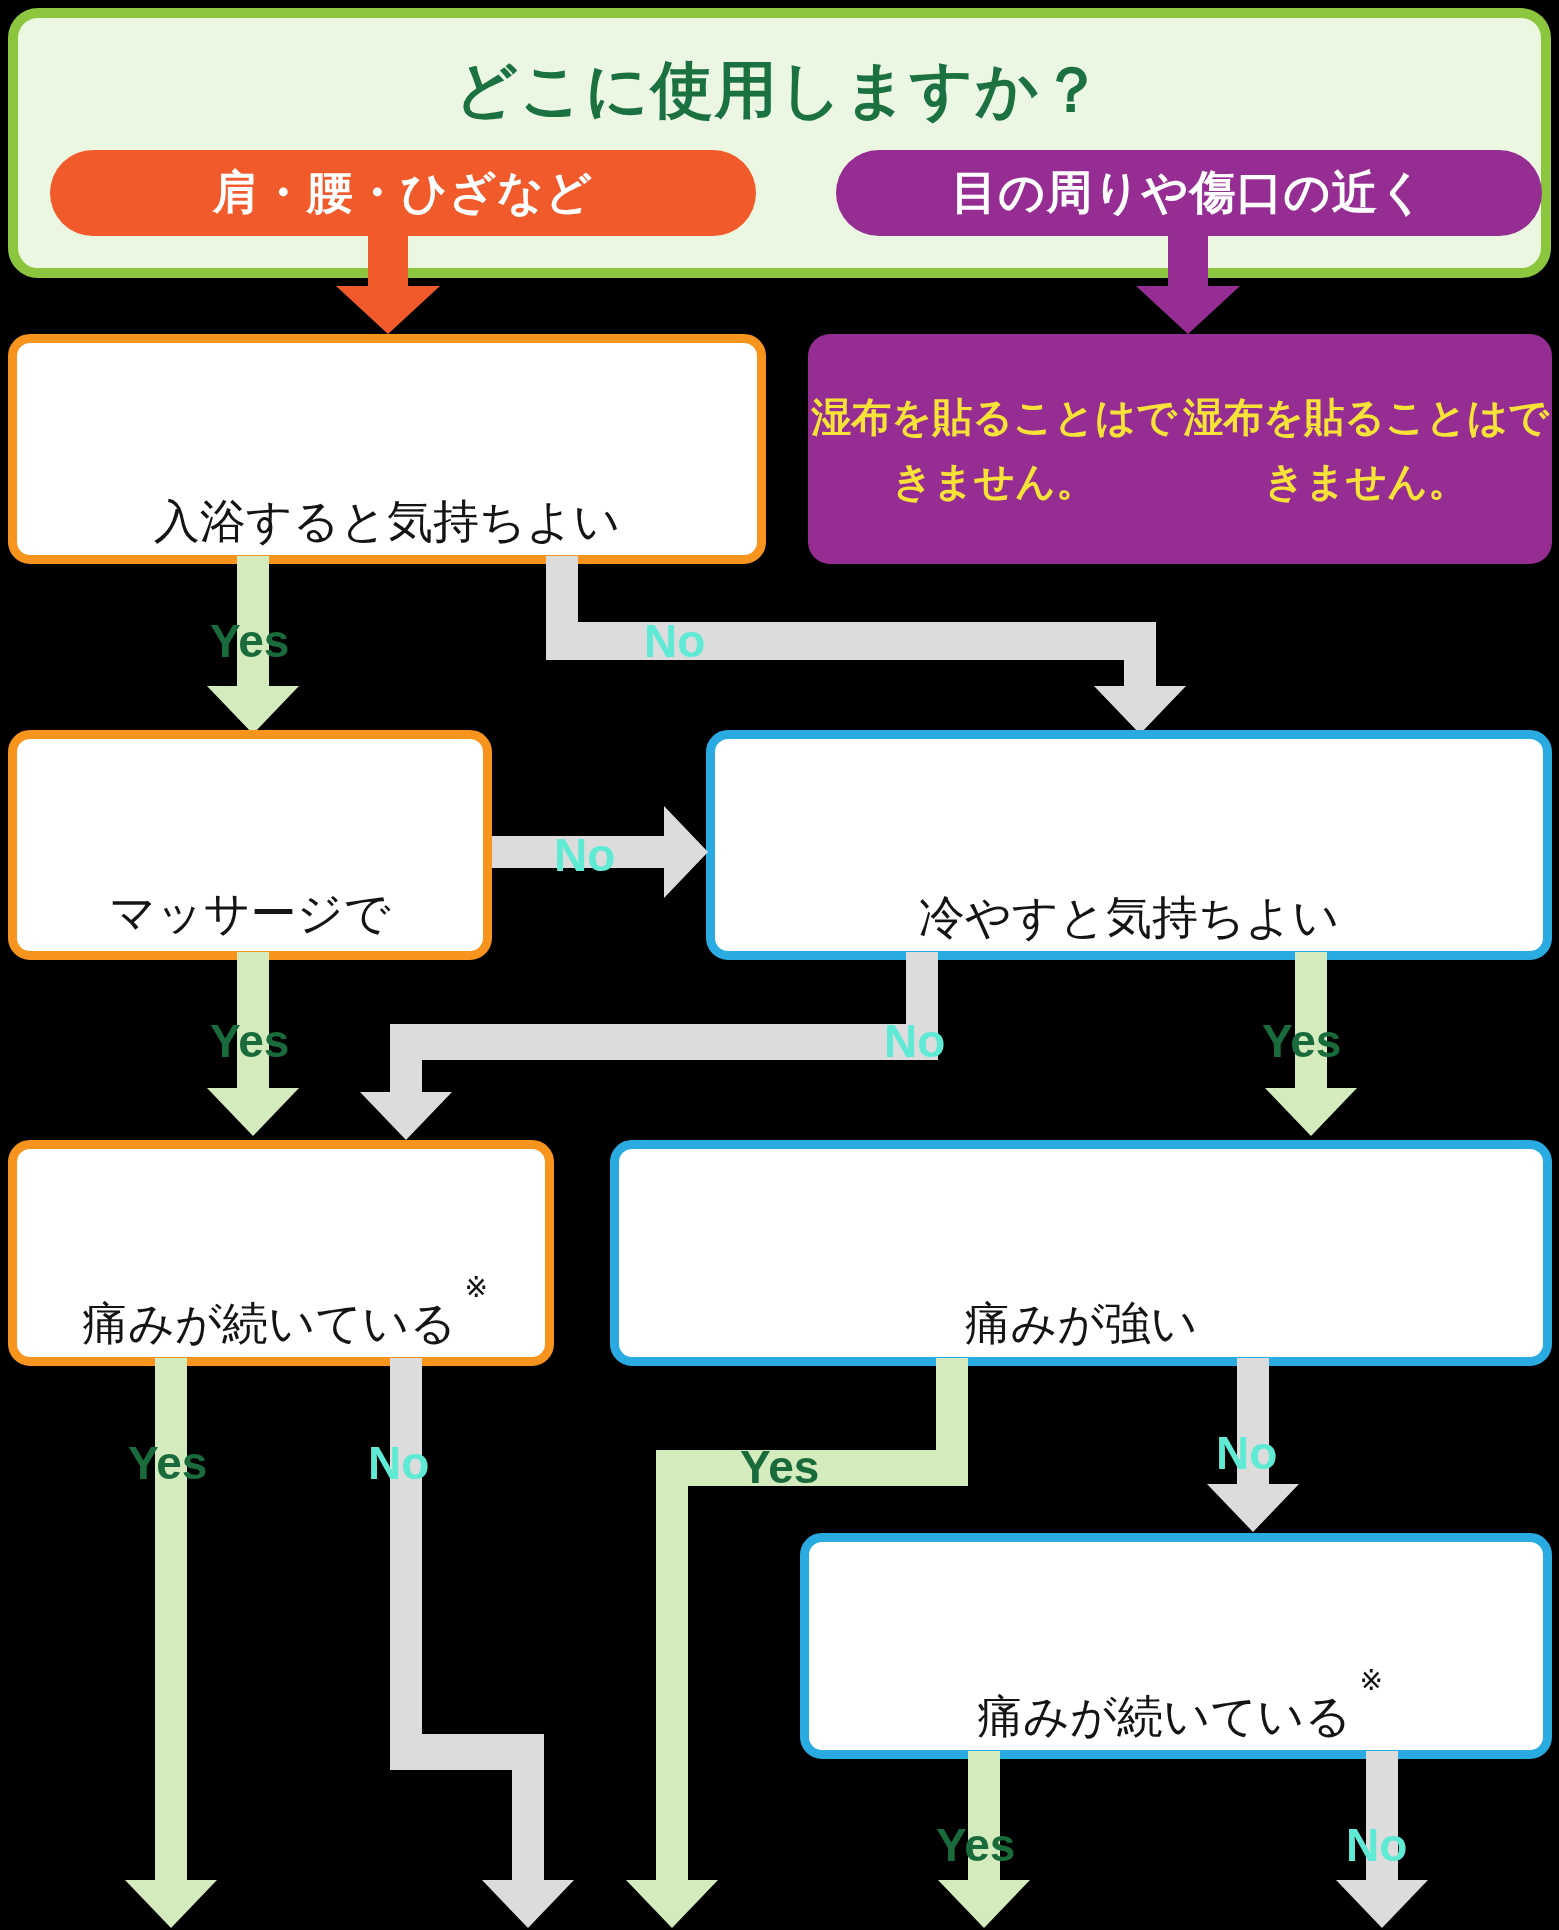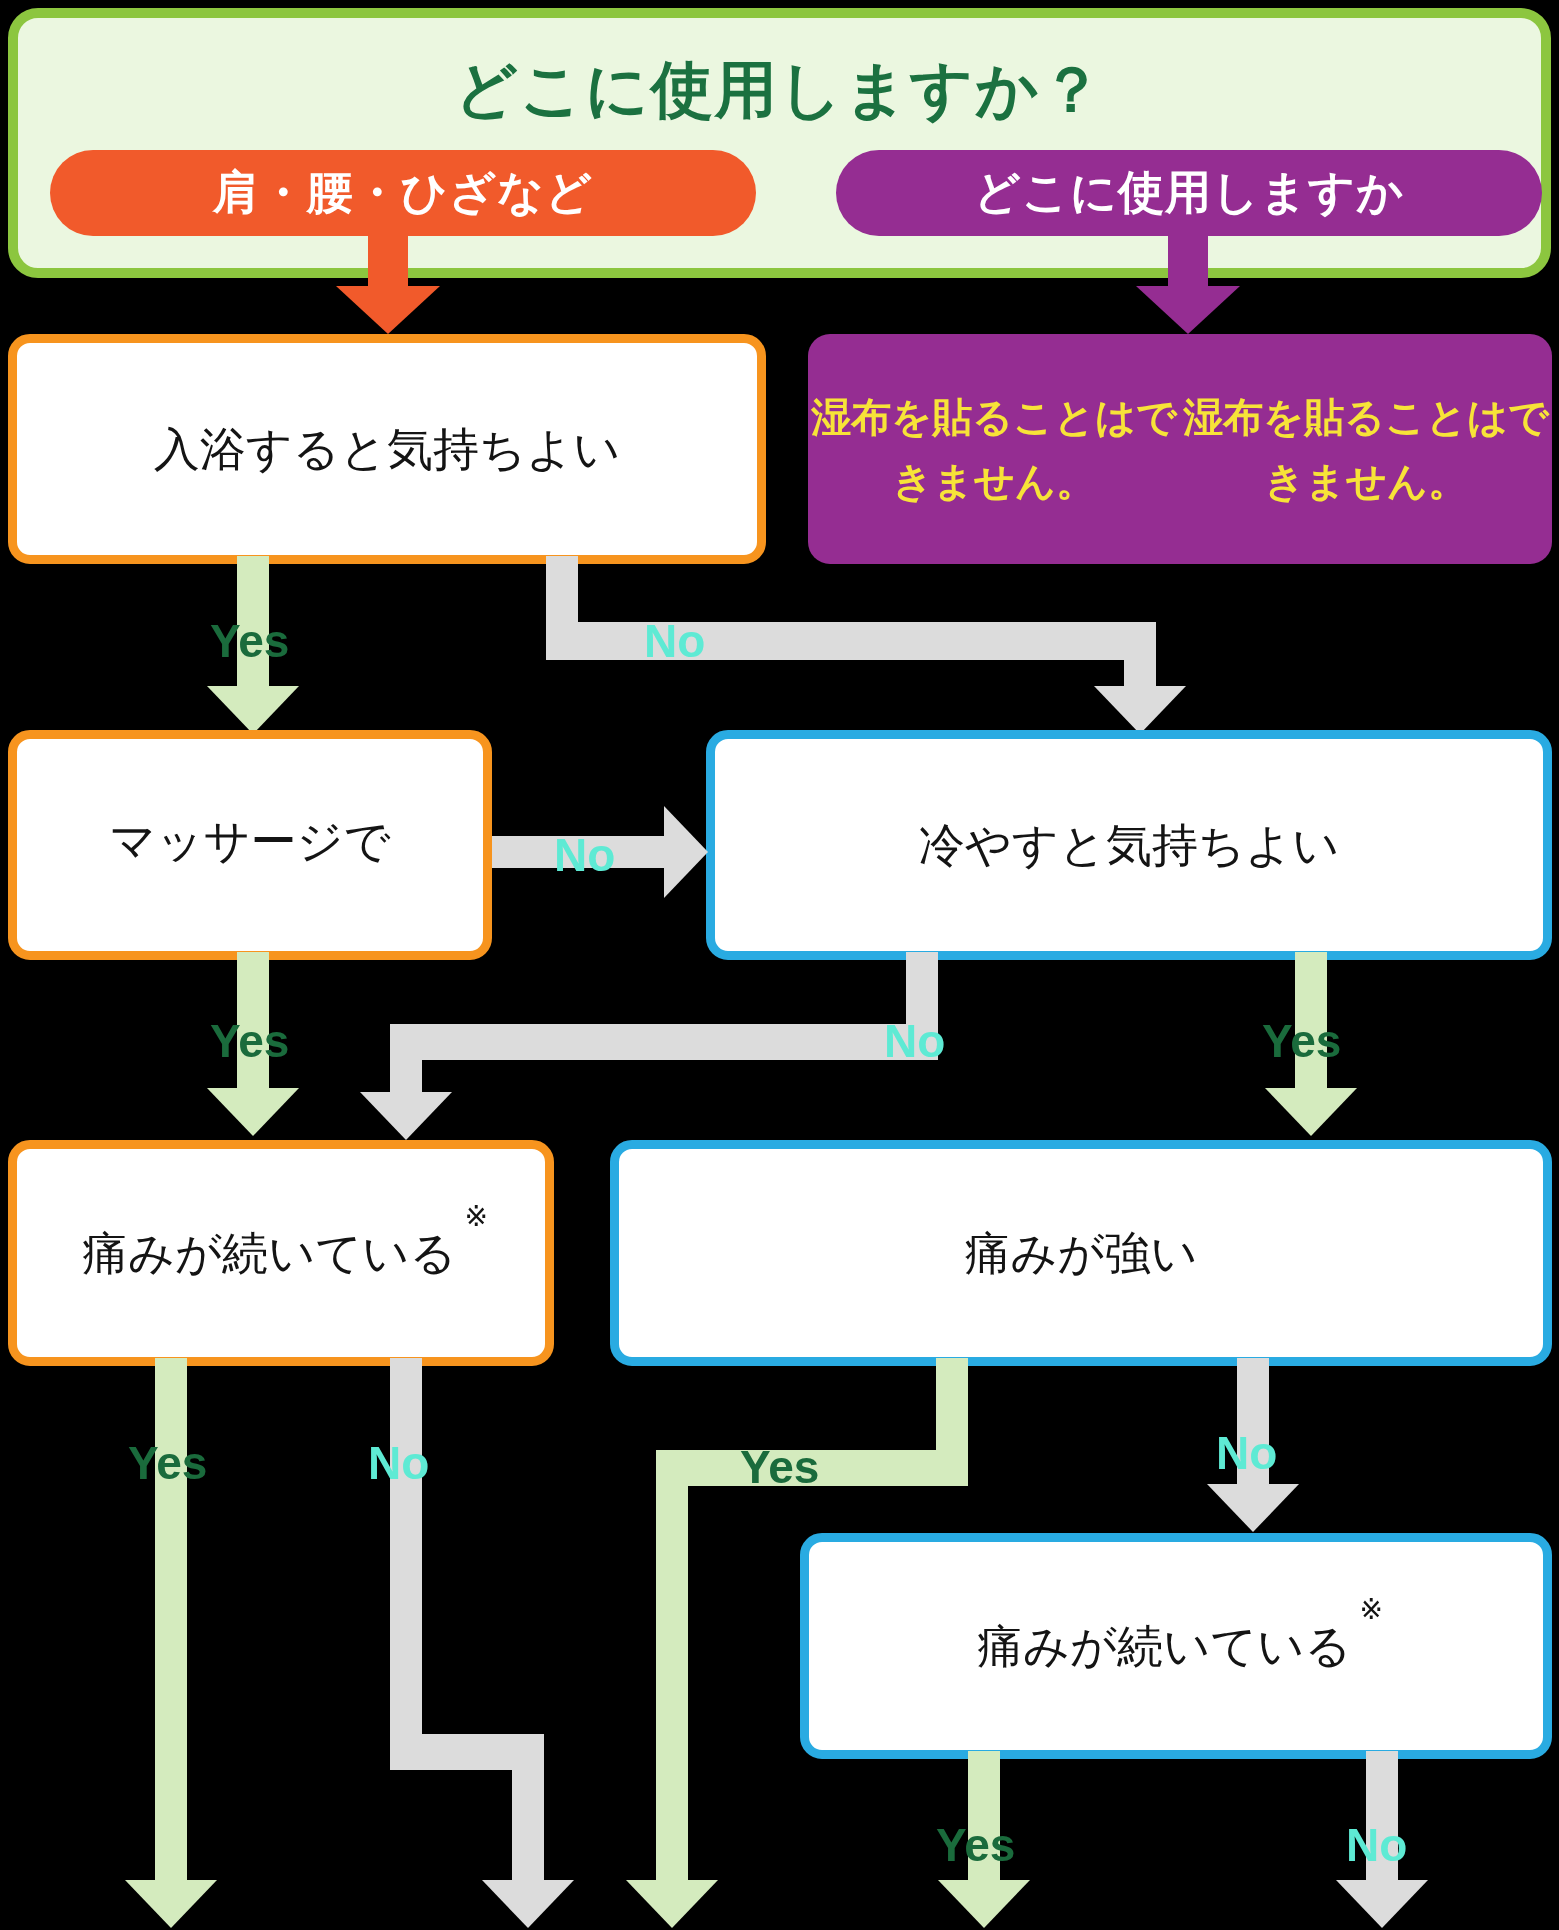--- a/index.html
+++ b/index.html
@@ -19,21 +19,21 @@
   .pill{
     position:absolute;top:132px;height:86px;border-radius:43px;
     display:flex;align-items:center;justify-content:center;
     color:#fff;font-size:46px;font-weight:700;letter-spacing:1px;
   }
   .pill-orange{left:32px;width:706px;background:#f15a2b;}
   .pill-purple{left:818px;width:706px;background:#952d92;}
   
   .node{
     position:absolute;background:#fff;border-radius:22px;
-    display:flex;align-items:center;justify-content:center;text-align:center;
+    display:flex;align-items:flex-end;justify-content:center;text-align:center;
     font-size:46px;font-weight:500;color:#141414;line-height:1.45;
   }
   .b-orange{border:9px solid #f7941e;}
   .b-blue{border:9px solid #29abe2;}
   .node-purple{
     position:absolute;background:#952d92;border-radius:22px;
     display:flex;flex-direction:row;align-items:center;justify-content:center;
     text-align:center;font-size:40px;font-weight:700;color:#f7e338;line-height:1.6;
   }
   sup.note{font-size:28px;font-weight:500;position:relative;top:-26px;left:8px;}
@@ -58,21 +58,21 @@
 <body>
 
 <div class="canvas">
 
   <div class="header">
     <div class="flow-title">どこに使用しますか？</div>
     <div class="pill pill-orange">
       <span>肩・腰・ひざなど</span>
     </div>
     <div class="pill pill-purple">
-      <span>どこに使用しますか</span>
+      <span>目の周りや傷口の近く</span>
     </div>
   </div>
 
   <div class="stem fill-orange" style="left:368px;top:218px;width:40px;height:68px;"></div>
   <div class="head head-down-orange" style="left:336px;top:286px;"></div>
   <div class="stem fill-purple" style="left:1168px;top:218px;width:40px;height:68px;"></div>
   <div class="head head-down-purple" style="left:1136px;top:286px;"></div>
 
   <div class="node b-orange" style="left:8px;top:334px;width:740px;height:212px;">
     <span>入浴すると気持ちよい</span>

